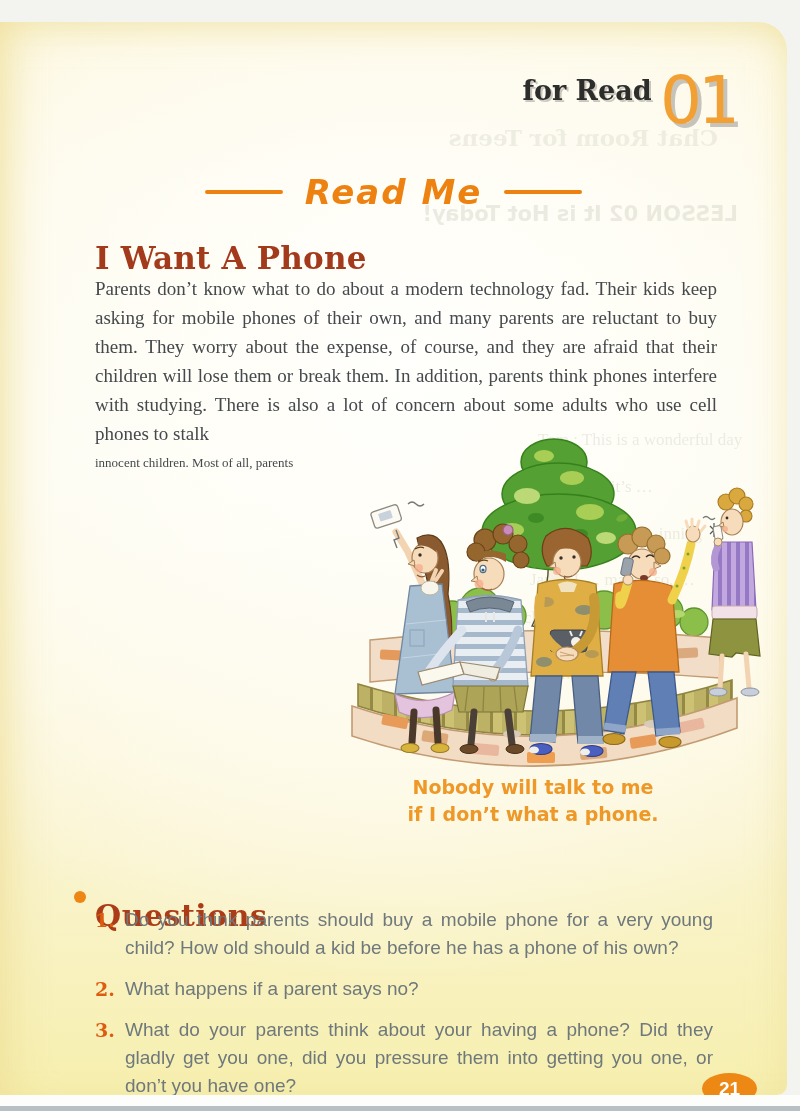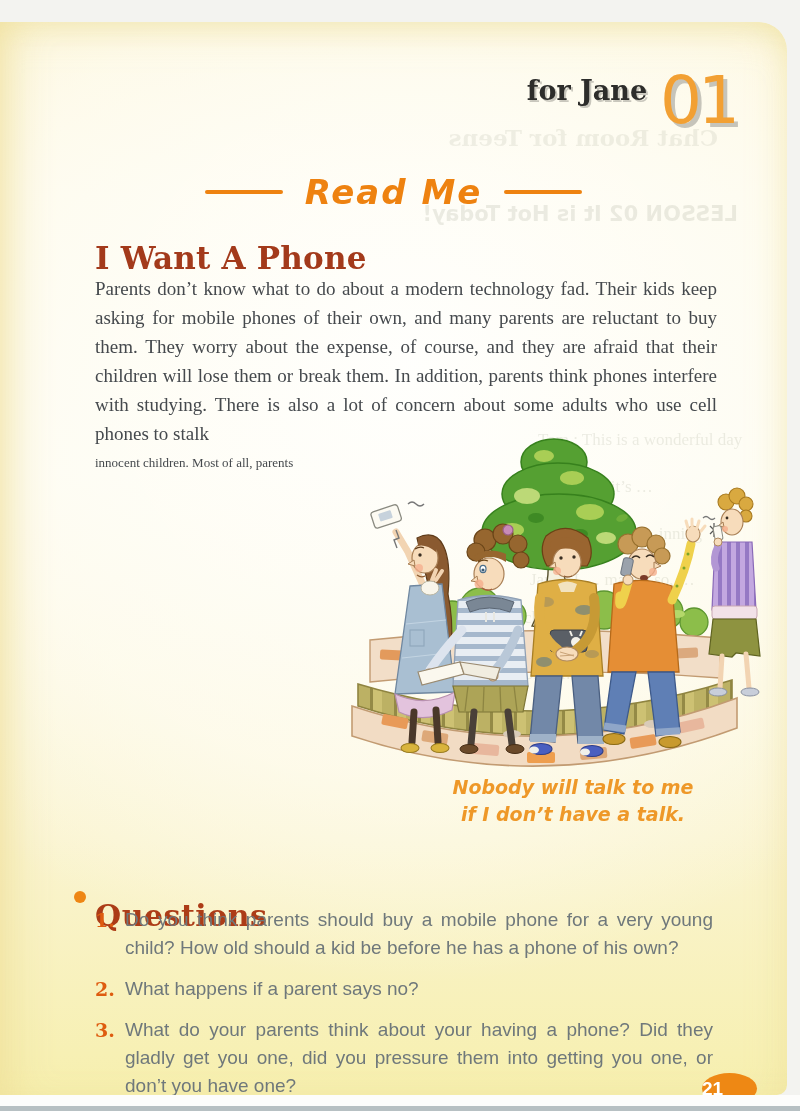--- a/index.html
+++ b/index.html
@@ -53,55 +53,55 @@
   .para-full { position:absolute; left:95px; top:252px; width:622px;
     font-size:19px; line-height:29px; color:#45494D; text-align:justify; }
   .para-line7 { position:absolute; left:95px; top:426px; width:370px;
     font-size:13px; line-height:29px; color:#45494D; }
   .para-wrap { position:absolute; left:95px; top:460px; width:288px;
     font-size:19px; line-height:35px; color:#45494D; text-align:justify; }
 
   
   .illustration { position:absolute; left:322px; top:412px; width:445px; height:345px; }
   .caption { position:absolute; left:402px; top:752px; width:262px; text-align:center;
-    font-family:"DejaVu Sans", sans-serif; font-style:italic; font-weight:bold;
-    font-size:19px; line-height:27px; color:#EE9828;margin-left:40px; }
+    font-family:"DejaVu Sans", sans-serif; font-weight:bold;
+    font-size:19px; line-height:27px; color:#EE9828; }
 
   
   .q-heading { position:absolute; left:74px; top:838px; display:flex; align-items:center; gap:9px; }
   .q-heading .dot { width:12px; height:12px; border-radius:50%; background:#EE8614; }
   .q-heading .txt { font-family:"DejaVu Serif", serif; font-weight:bold; font-size:30px;
     color:#AC3C17; letter-spacing:.5px;margin-top:38px; }
   .q-list { position:absolute; left:95px; top:884px; width:618px;
     font-family:"Liberation Sans", sans-serif; font-size:19px; line-height:28px; color:#6F787B; }
   .q-item { display:flex; margin-bottom:13px; }
   .q-num { width:30px; flex:0 0 30px; font-weight:bold; color:#DE5C10; font-family:"DejaVu Serif",serif; }
   .q-text { flex:1; text-align:justify; }
 
   
   .page-badge { position:absolute; left:702px; top:1051px; width:55px; height:31px;
-    background:#EE8814; border-radius:50%; display:flex; align-items:center; 
+    background:#EE8814; border-radius:50%; display:flex; align-items:center; justify-content:center;
     color:#ffffff; font-family:"Liberation Sans",sans-serif; font-weight:bold; font-size:19px; }
 </style>
 </head>
 <body>
 
 <div class="page">
 
   <div class="ghost mirror ghost-header">Chat Room for Teens</div>
   <div class="ghost mirror ghost-lesson">LESSON 02   It is Hot Today!</div>
   <div class="ghost ghost-line" style="left:538px; top:408px;">Tom : This is a wonderful day</div>
   <div class="ghost ghost-line" style="left:538px; top:455px;">Jane : No, it’s …</div>
   <div class="ghost ghost-line" style="left:530px; top:502px;">Tom : It’s a p…            …inning</div>
   <div class="ghost ghost-line" style="left:530px; top:548px;">Jane : I … maybe so, …</div>
   <div class="ghost ghost-line" style="left:432px; top:586px;">… by the bench or the lake …</div>
   <div class="ghost ghost-line" style="left:378px; top:642px;">…mer very much. I don’t li…</div>
 
   <div class="unit-title">
-    <div class="l2">for Jane</div>
+    <div class="l2">for Read</div>
   </div>
   <div class="unit-number">01</div>
 
   <div class="readme">
     <div class="dash"></div>
     <div class="label">Read Me</div>
     <div class="dash"></div>
   </div>
 
   <div class="article-heading">I Want A Phone</div>
@@ -315,21 +315,21 @@
         <path d="M391,185 L434,185 L438,222 L414,219 L410,223 L387,220 Z" fill="#8E9340" stroke="#5f6320" stroke-width="1.2"></path>
         <path d="M400,222 L398,254 M424,220 L427,254" stroke="#F2D4B2" stroke-width="5" stroke-linecap="round"></path>
         <ellipse cx="396" cy="258" rx="9" ry="4" fill="#C8CEDA" stroke="#8a92a2" stroke-width="1"></ellipse>
         <ellipse cx="428" cy="258" rx="9" ry="4" fill="#C8CEDA" stroke="#8a92a2" stroke-width="1"></ellipse>
       </g>
     </svg>
   </div>
 
   <div class="caption">
     <div>Nobody will talk to me</div>
-    <div>if I don’t have a talk.</div>
+    <div>if I don’t what a phone.</div>
   </div>
 
   <div class="q-heading">
     <div class="dot"></div>
     <div class="txt">Questions</div>
   </div>
   <div class="q-list">
     <div class="q-item">
       <span class="q-num">1.</span>
       <div class="q-text">Do you think parents should buy a mobile phone for a very young child? How old should a kid be before he has a phone of his own?</div>

